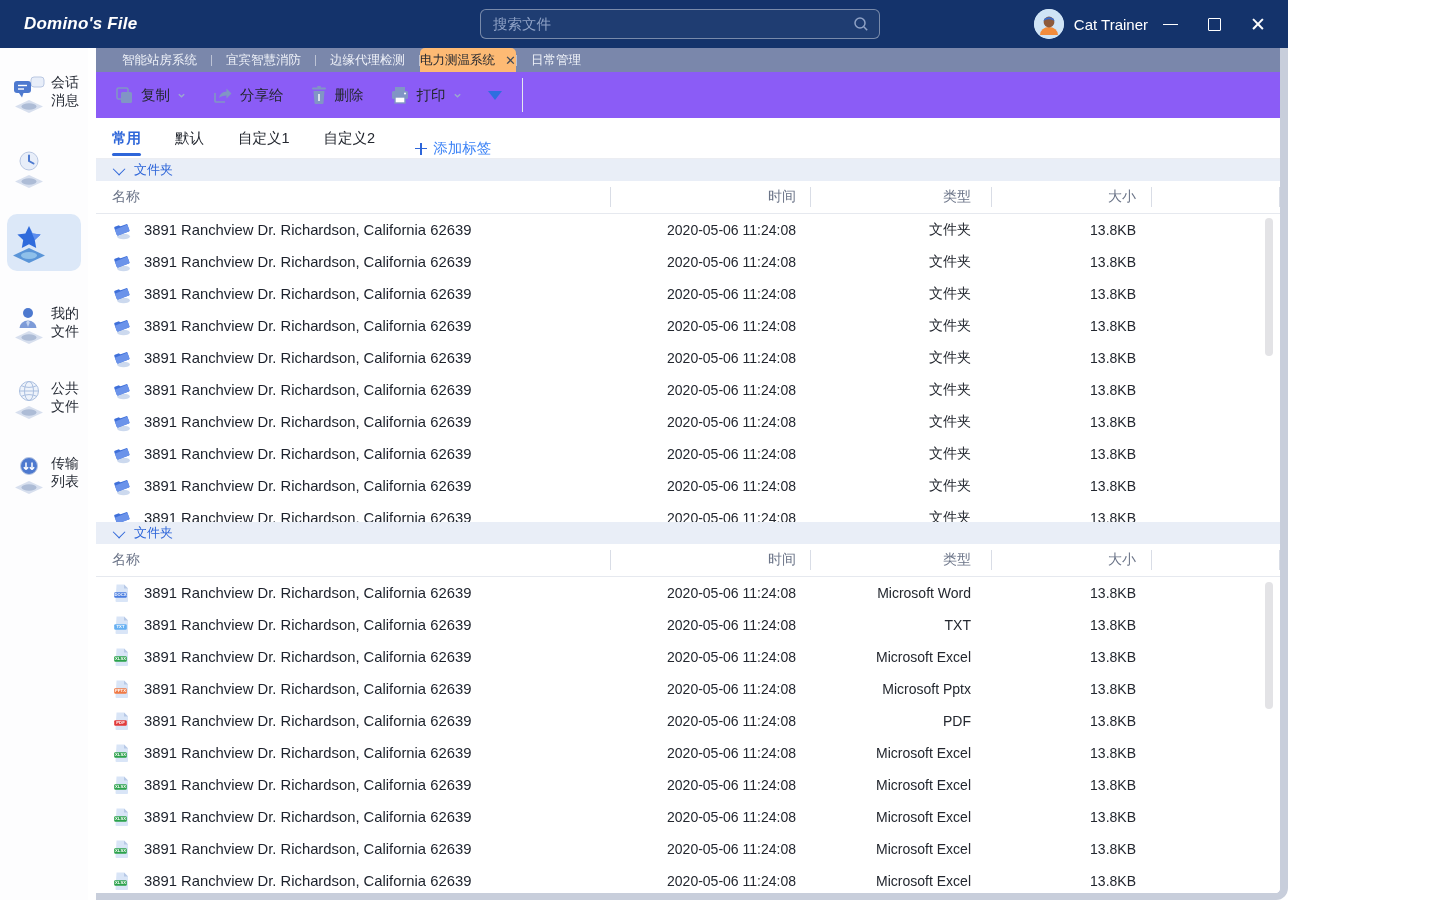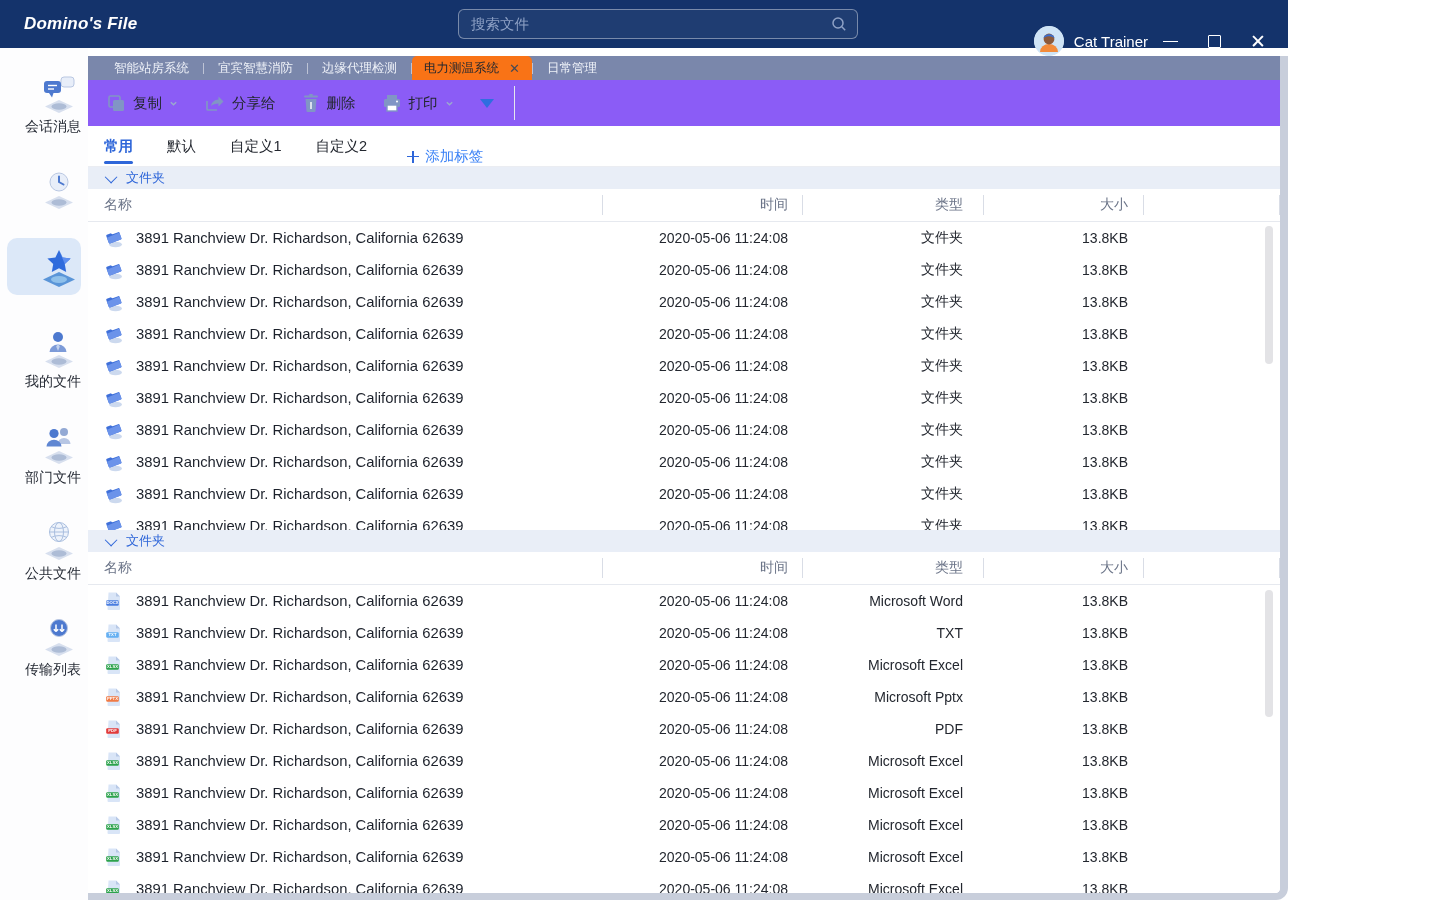--- a/index.html
+++ b/index.html
@@ -4,52 +4,52 @@
 <style>
   * { margin:0; padding:0; box-sizing:border-box; }
   html,body { width:1440px; height:900px; overflow:hidden; }
   body { font-family:"Liberation Sans","DejaVu Sans",sans-serif; background:#fff; color:#20242c; }
 
   .window { width:1288px; height:900px; display:flex; flex-direction:column; }
 
   
   .titlebar { height:48px; background:#14336b; display:flex; align-items:center; flex:0 0 48px; position:relative; }
   .app-title { color:#fff; font-size:17px; font-weight:bold; font-style:italic; margin-left:24px; letter-spacing:.2px; }
-  .searchbox { position:absolute; left:458px; top:9px; width:400px; height:30px; border:1px solid rgba(255,255,255,.4); border-radius:6px; background:rgba(255,255,255,.05); display:flex; align-items:center; padding:0 10px 0 12px; }
+  .searchbox { position:absolute; left:480px; top:9px; width:400px; height:30px; border:1px solid rgba(255,255,255,.4); border-radius:6px; background:rgba(255,255,255,.05); display:flex; align-items:center; padding:0 10px 0 12px; }
   .searchbox input { flex:1; background:transparent; border:none; outline:none; color:#dfe7f5; font-size:14.5px; font-family:inherit; }
   .searchbox input::placeholder { color:#8fa2c6; }
   .search-glyph { width:16px; height:16px; flex:0 0 16px; }
-  .user-area { position:absolute; right:0; top:17px; height:48px; display:flex; align-items:center; }
+  .user-area { position:absolute; right:0; top:0; height:48px; display:flex; align-items:center; }
   .avatar { width:30px; height:30px; border-radius:50%; overflow:hidden; background:#cfe4f6; }
   .user-name { color:#fff; font-size:15px; margin:0 0 0 10px; }
   .win-btn { width:44px; height:48px; display:flex; align-items:center; justify-content:center; cursor:pointer; }
   .glyph-min { width:15px; height:0; border-top:1.6px solid #fff; display:block; }
   .glyph-max { width:13px; height:13px; border:1.6px solid #fff; border-radius:1px; display:block; }
   .glyph-close { color:#fff; font-size:19px; line-height:1; font-weight:300; }
   .win-btn.close { margin-right:8px; }
 
   
   .app-body { flex:1; display:flex; min-height:0; }
 
   
   .sidebar { width:88px; flex:0 0 88px; background:#fdfdfe; padding-top:16px; display:flex; flex-direction:column; align-items:center; }
-  .side-item { width:74px; display:flex; flex-direction:column; align-items:flex-end; padding:7px 0 6px; margin-bottom:18px; border-radius:10px; cursor:pointer; }
+  .side-item { width:74px; display:flex; flex-direction:row; align-items:flex-start; padding:7px 0 6px; margin-bottom:18px; border-radius:10px; cursor:pointer; }
   .side-item .s-label { font-size:14px; color:#262b35; margin-top:3px; }
   .side-item.active { background:#dce8f8; margin-bottom:24px; }
   .side-item svg { display:block; }
 
   
-  .main-col { flex:1; display:flex; flex-direction:column; min-width:0; }
+  .main-col { flex:1; display:flex; flex-direction:row; min-width:0; }
   .top-gap { height:8px; background:#fff; flex:0 0 8px; }
   .frame { flex:1; min-height:0; border-right:8px solid #c8cedb; border-bottom:7px solid #c8cedb; border-radius:0 0 12px 0; display:flex; flex-direction:column; background:#fff; overflow:hidden; }
 
   
   .tabstrip { height:24px; flex:0 0 24px; background:#7a87ab; display:flex; align-items:flex-end; padding-left:12px; }
   .tab { height:24px; display:flex; align-items:center; padding:0 14px; font-size:12.5px; color:#eef1f8; cursor:pointer; white-space:nowrap; }
-  .tab.active { background:#f97316; color:#23272f; border-radius:5px 5px 0 0; padding:0 12px; }
+  .tab.active { background:#fdba74; color:#23272f; border-radius:5px 5px 0 0; padding:0 0; }
   .tab-close { margin-left:10px; font-size:13px; color:#444a56; line-height:1; cursor:pointer; }
   .tab-sep { width:1px; height:11px; background:rgba(255,255,255,.5); align-self:center; }
 
   
   .toolbar { height:46px; flex:0 0 46px; display:flex; align-items:center; padding-left:18px; background:#8b5cf6; }
   .tool-btn { display:flex; align-items:center; gap:7px; margin-right:26px; font-size:14.5px; color:#23272f; cursor:pointer; }
   .tool-btn svg { display:block; }
   .chev { width:9px; height:9px; }
   .drop-caret { width:0; height:0; border-left:7px solid transparent; border-right:7px solid transparent; border-top:9px solid #2e6ee0; margin-right:20px; cursor:pointer; }
   .tool-sep { width:1px; height:34px; background:#e4e7ee; }
@@ -173,33 +173,20 @@
         <span>
           <svg width="44" height="44" viewBox="0 0 44 44">
               <path d="M22 29 L36 35.5 L22 42 L8 35.5 Z" fill="#d7dfee"></path>
               <ellipse cx="22" cy="35.5" rx="7.5" ry="3.2" fill="#adbcd6"></ellipse>
               <circle cx="21" cy="11" r="5" fill="#4d79cf"></circle>
               <path d="M12.5 26 a8.5 7.5 0 0 1 17 0 z" fill="#7d9bd8"></path>
               <path d="M21 17.5 l1.8 3 -1.8 4.5 -1.8 -4.5 z" fill="#c2d2ee"></path>
             </svg>
         </span>
         <span class="s-label">我的文件</span>
-      </div>
-      <div class="side-item">
-        <span>
-          <svg width="44" height="44" viewBox="0 0 44 44">
-              <path d="M22 29 L36 35.5 L22 42 L8 35.5 Z" fill="#d7dfee"></path>
-              <ellipse cx="22" cy="35.5" rx="7.5" ry="3.2" fill="#adbcd6"></ellipse>
-              <circle cx="27" cy="10" r="4" fill="#93a9d4"></circle>
-              <path d="M20.5 22 a6.5 6 0 0 1 13 0 z" fill="#b7c6e4"></path>
-              <circle cx="17" cy="11.5" r="4.6" fill="#4d79cf"></circle>
-              <path d="M9.5 24.5 a7.5 6.8 0 0 1 15 0 z" fill="#5f86d2"></path>
-            </svg>
-        </span>
-        <span class="s-label">部门文件</span>
       </div>
       <div class="side-item">
         <span>
           <svg width="44" height="44" viewBox="0 0 44 44">
               <path d="M22 29 L36 35.5 L22 42 L8 35.5 Z" fill="#d7dfee"></path>
               <ellipse cx="22" cy="35.5" rx="7.5" ry="3.2" fill="#adbcd6"></ellipse>
               <circle cx="22" cy="14" r="9.5" fill="#eef3fb" stroke="#a9bedf"></circle>
               <ellipse cx="22" cy="14" rx="4.5" ry="9.5" fill="none" stroke="#a9bedf"></ellipse>
               <line x1="12.5" y1="14" x2="31.5" y2="14" stroke="#a9bedf"></line>
               <path d="M14 8.5 a13 9 0 0 0 16 0 M14 19.5 a13 9 0 0 1 16 0" fill="none" stroke="#a9bedf"></path>

